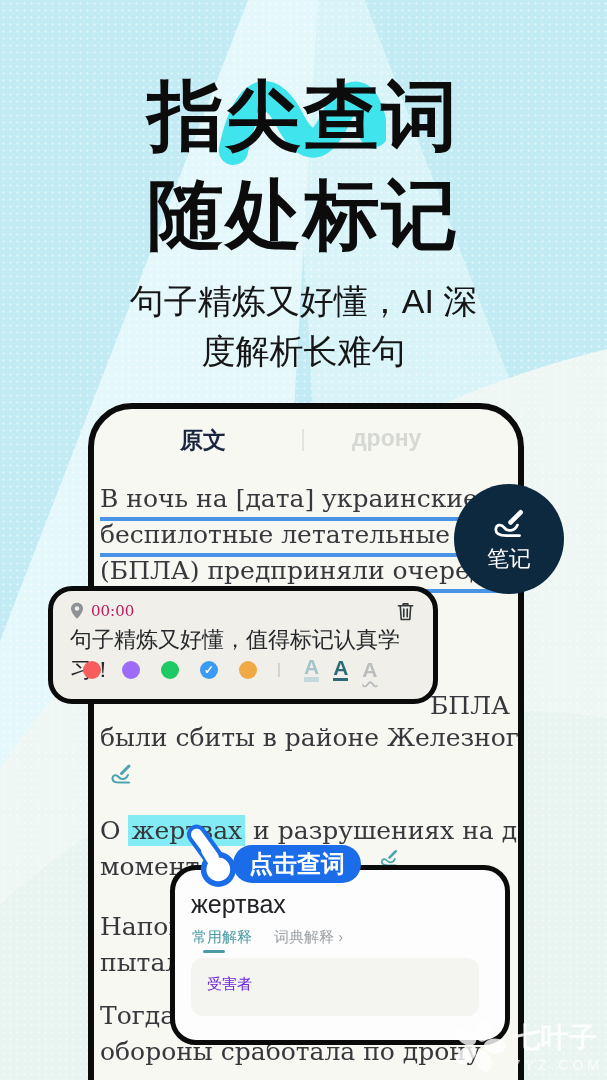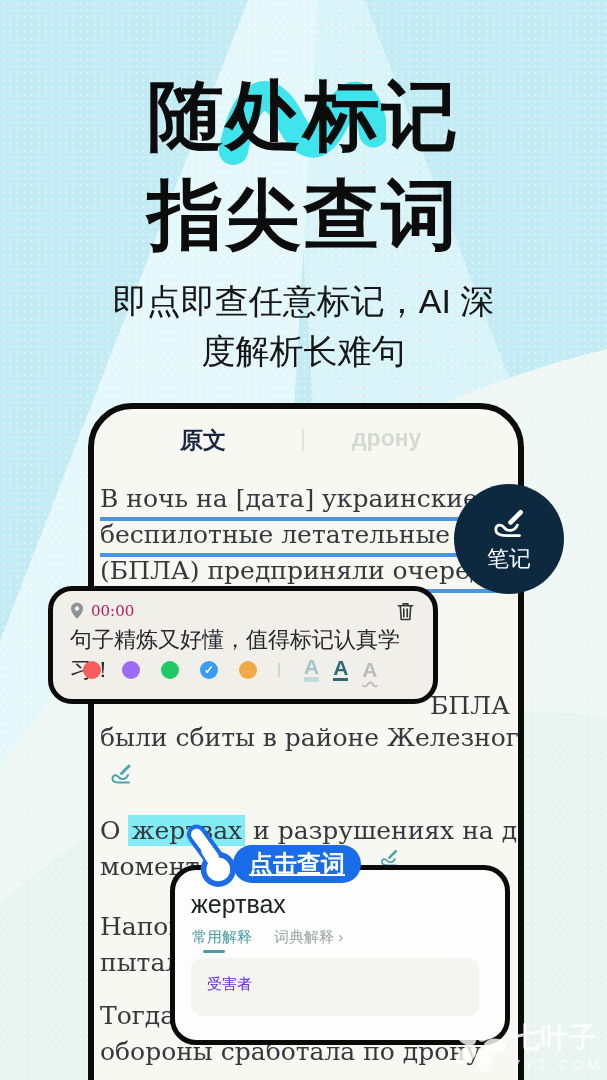--- a/index.html
+++ b/index.html
@@ -59,21 +59,21 @@
   .dot .chk{color:#fff;font-size:12px;font-weight:bold;}
   .fmt-sep{width:2px;height:14px;background:#d3d4d0;margin:0 10px 0 0;}
   .fmtA{font-size:21px;font-weight:bold;margin-left:14px;line-height:20px;}
   .fmtA1{color:#a3c4c9;border-bottom:5px solid #c3d9db;}
   .fmtA2{color:#2c6b76;border-bottom:3px solid #2c6b76;}
   .fmtA3{color:#b9bdc0;text-decoration:underline wavy #b9bdc0 2px;text-underline-offset:4px;}
 
   
   .pill{position:absolute;left:233px;top:845px;height:38px;line-height:38px;padding:0 16px;
         background:#1b6ce8;border-radius:20px;color:#fff;font-size:24px;font-weight:bold;
-        z-index:40;text-decoration:underline;}
+        z-index:40;}
   .hand{position:absolute;left:176px;top:824px;z-index:41;}
 
   
   .dict{position:absolute;left:170px;top:865px;width:330px;height:170px;z-index:30;
         background:#fcfdfc;border:5px solid #0b0b0b;border-radius:26px;}
   .dict-word{position:absolute;left:16px;top:20px;font-size:25px;color:#202225;font-weight:500;}
   .dict-tabs{position:absolute;left:17px;top:58px;display:flex;gap:22px;font-size:15px;}
   .dict-tab-on{color:#4b9aa6;font-weight:500;}
   .dict-tab-off{color:#9ba1a6;}
   .dict-underline{position:absolute;left:28px;top:80px;width:22px;height:3px;background:#4b9aa6;
@@ -95,25 +95,25 @@
   <div class="ray ray-a"></div>
   <div class="ray ray-b"></div>
   <div class="blob1"></div>
   <div class="blob2"></div>
   <div class="dots"></div>
 
   <svg class="squiggle" width="168" height="98" viewBox="0 0 170 100">
     <path d="M15 82 C28 18 52 12 72 50 C88 82 104 84 120 48 C136 14 152 22 158 64" fill="none" stroke="#3fe4ec" stroke-width="30" stroke-linecap="round"></path>
   </svg>
   <div class="hero-title">
+    <div>指尖查词</div>
     <div>随处标记</div>
-    <div>指尖查词</div>
   </div>
   <div class="hero-sub">
-    <div>即点即查任意标记，AI 深</div>
+    <div>句子精炼又好懂，AI 深</div>
     <div>度解析长难句</div>
   </div>
 
   <div class="card">
     <div class="tab tab-on">原文</div>
     <div class="tab-sep"></div>
     <div class="tab tab-off">дрону</div>
 
     <div class="ru" style="left:6px;top:75px;"><span class="ru-u">В ночь на [дата] украинские</span></div>
     <div class="ru" style="left:6px;top:111px;"><span class="ru-u">беспилотные летательные аппарат</span></div>

